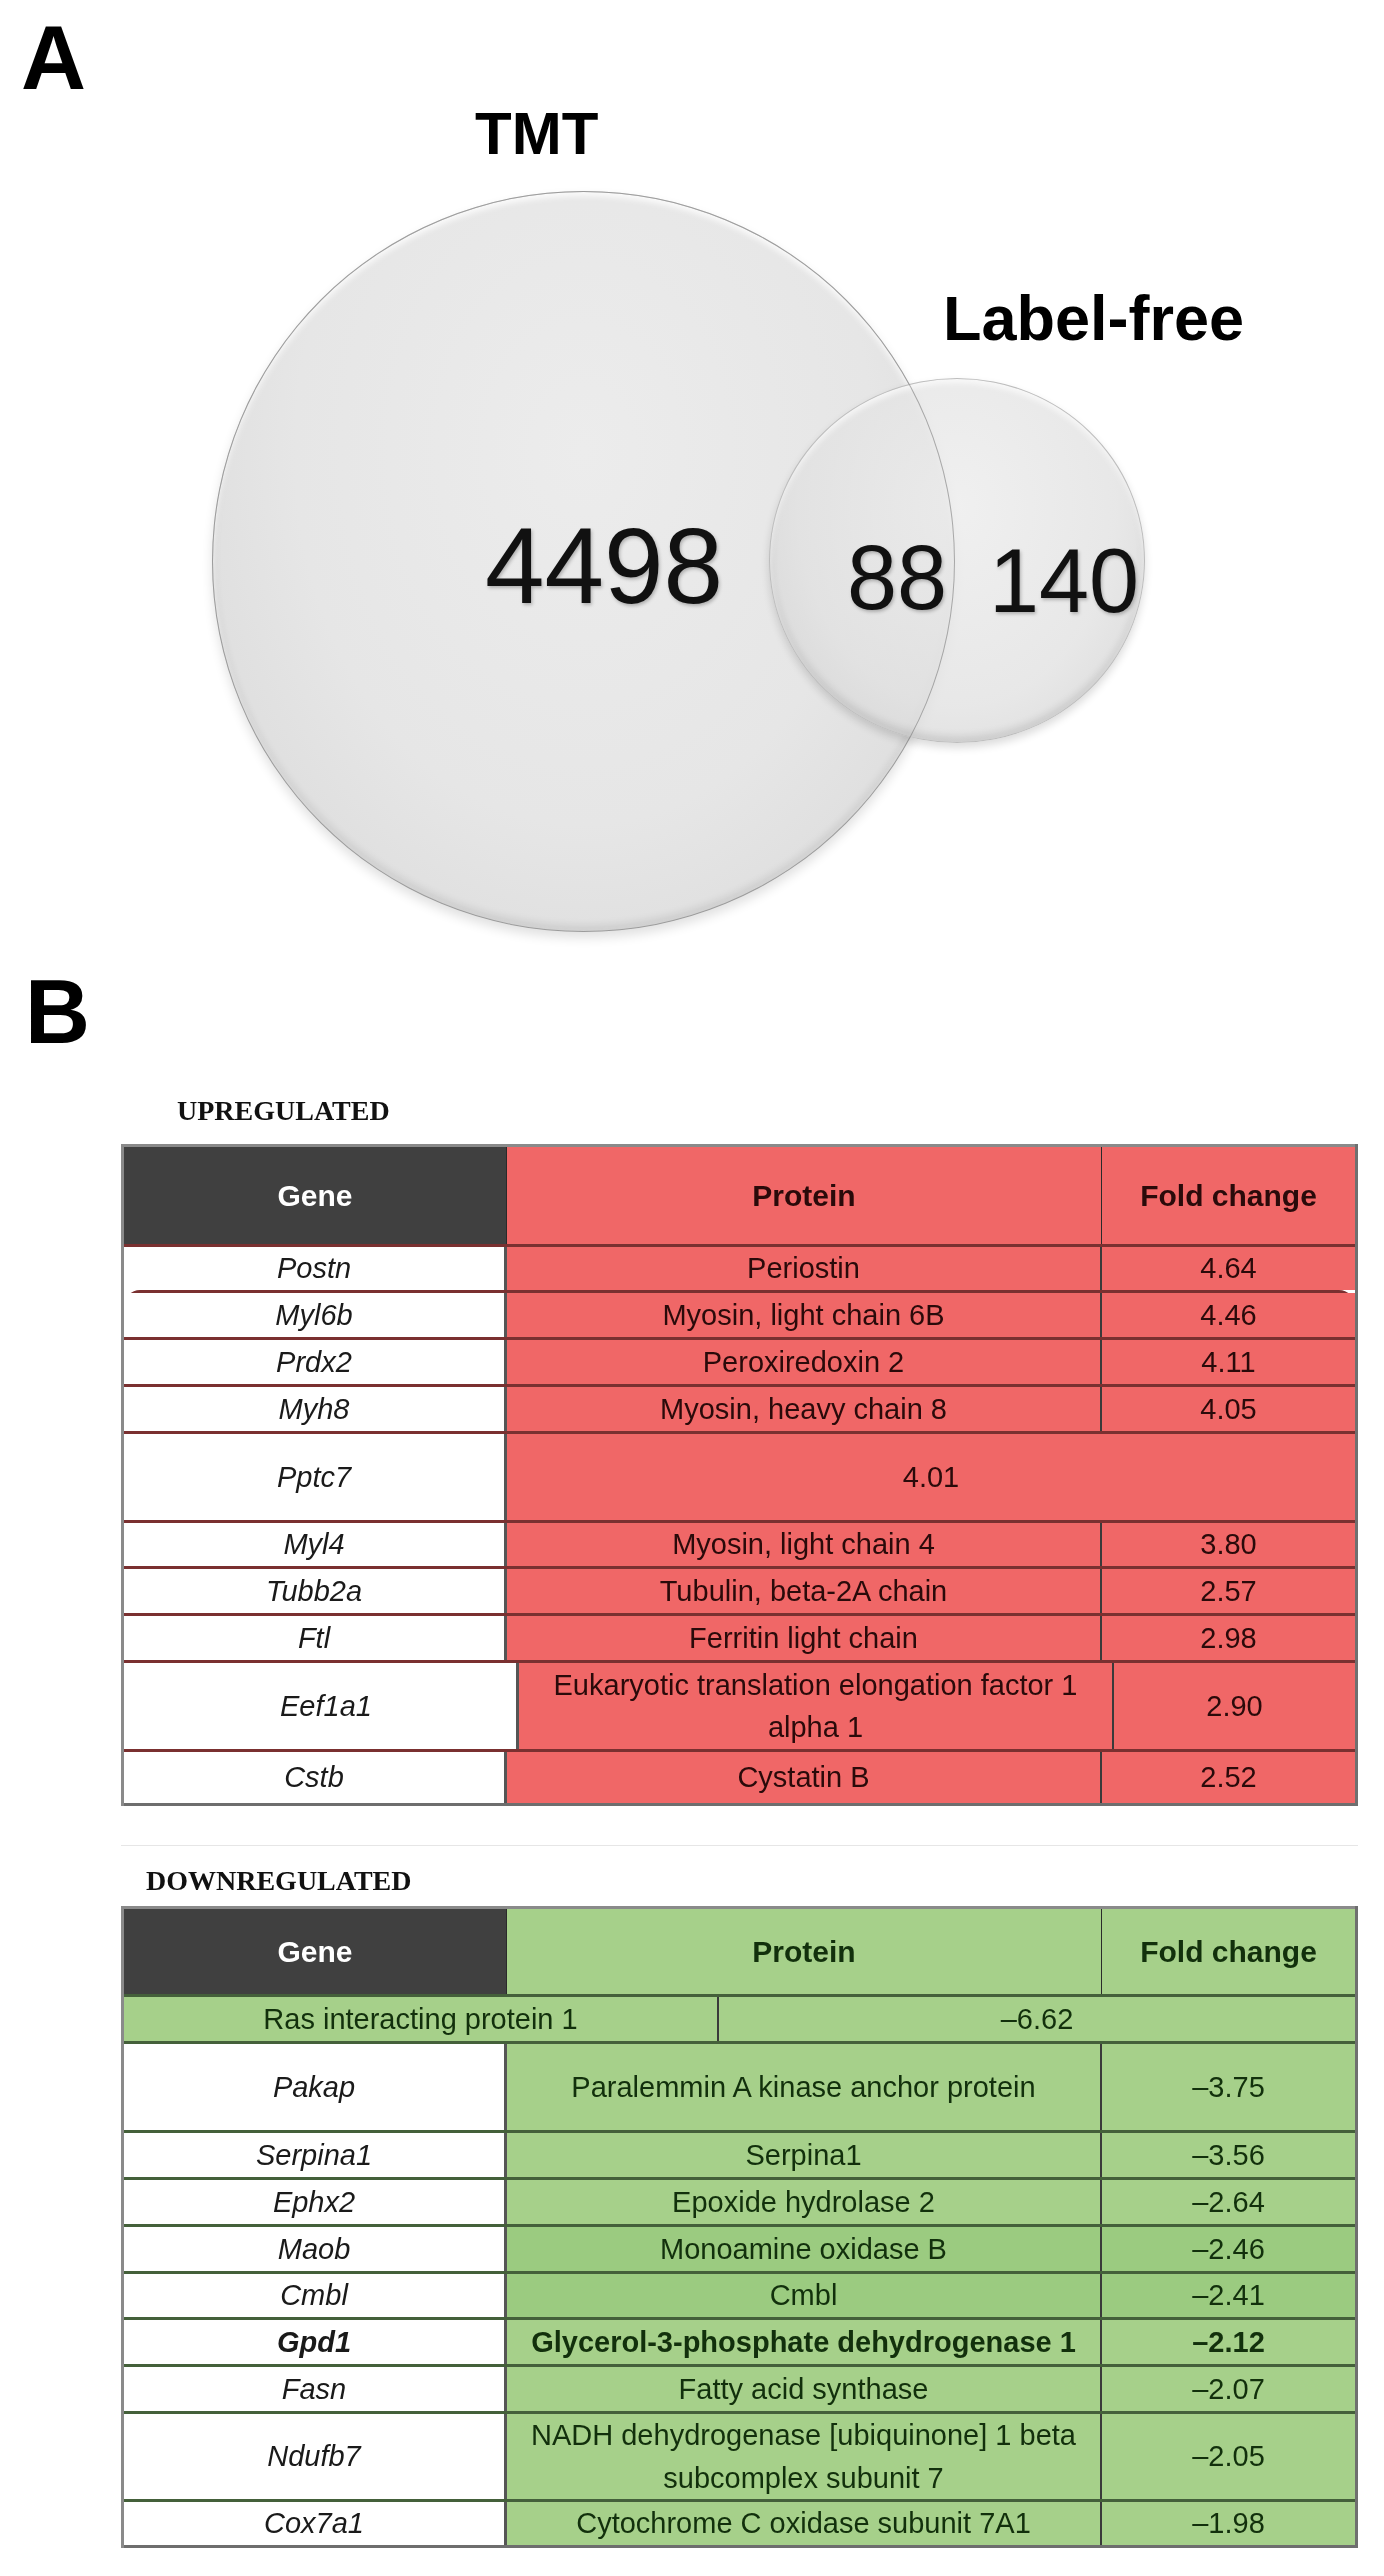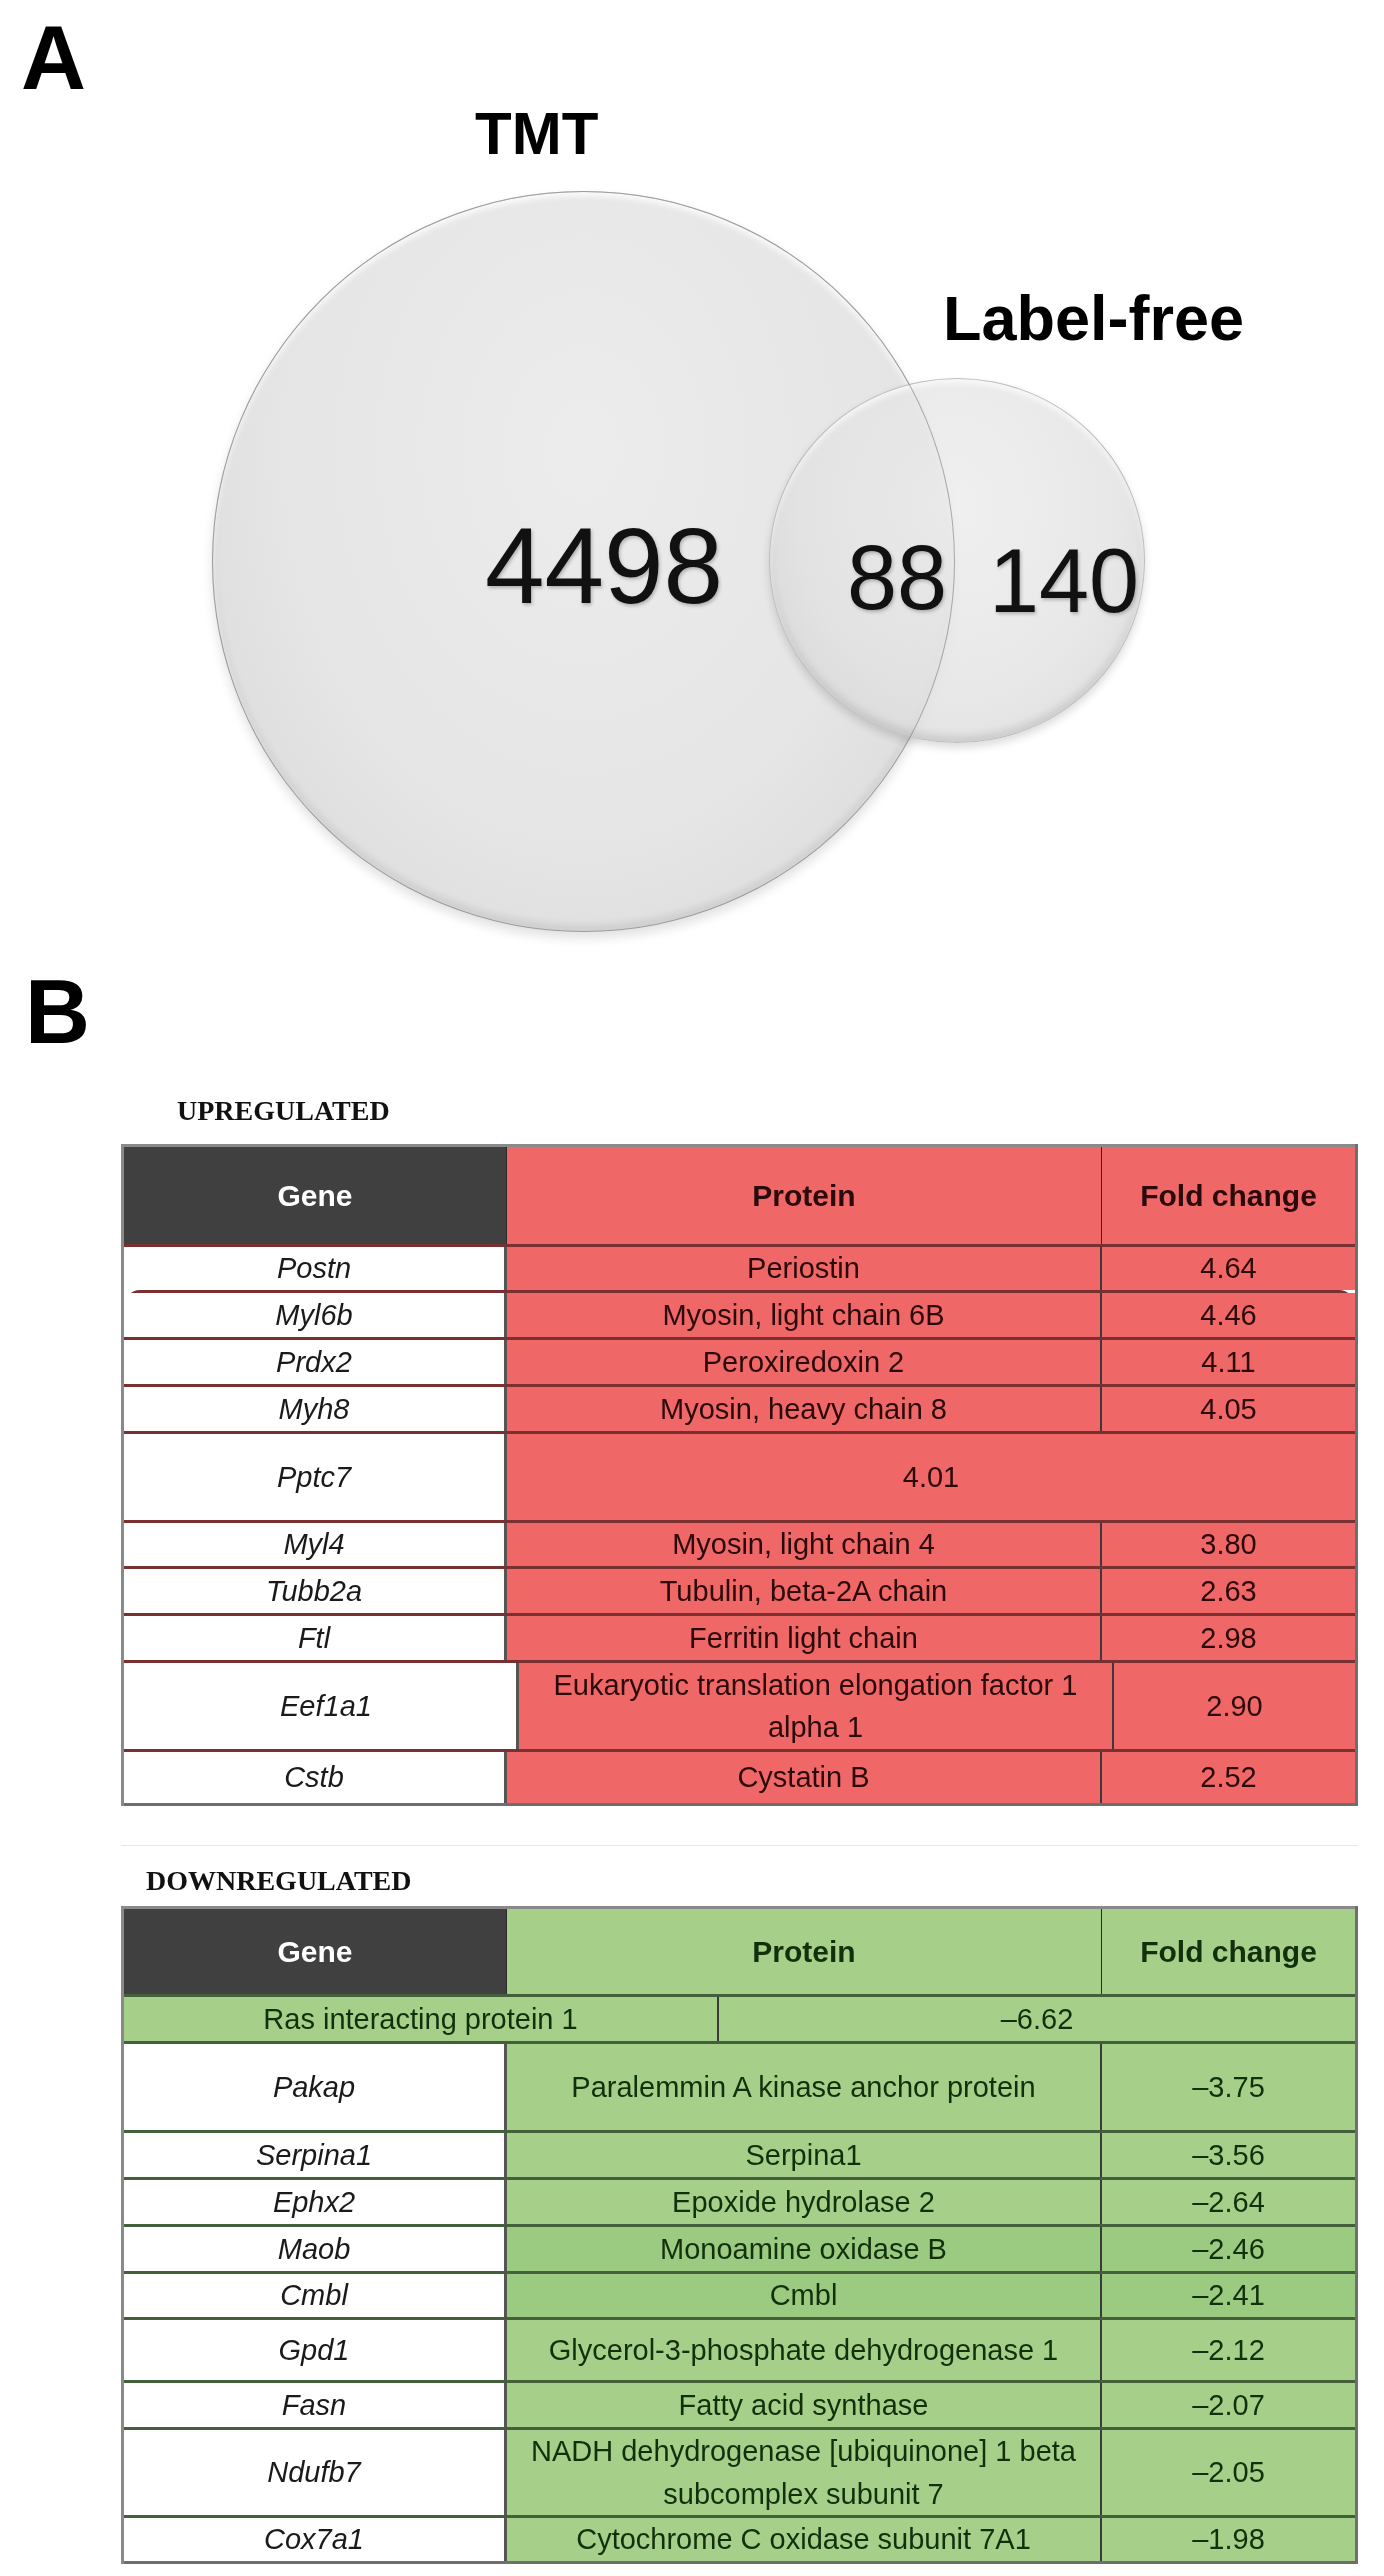--- a/index.html
+++ b/index.html
@@ -114,21 +114,21 @@
     <div class="cell c-fold">4.01</div>
   </div>
   <div class="row" style="height:46px;">
     <div class="cell c-gene">Myl4</div>
     <div class="cell c-prot">Myosin, light chain 4</div>
     <div class="cell c-fold">3.80</div>
   </div>
   <div class="row" style="height:47px;">
     <div class="cell c-gene">Tubb2a</div>
     <div class="cell c-prot">Tubulin, beta-2A chain</div>
-    <div class="cell c-fold">2.63</div>
+    <div class="cell c-fold">2.57</div>
   </div>
   <div class="row" style="height:47px;">
     <div class="cell c-gene">Ftl</div>
     <div class="cell c-prot">Ferritin light chain</div>
     <div class="cell c-fold">2.98</div>
   </div>
   <div class="row" style="height:89px;padding-left:12px;">
     <div class="cell c-gene">Eef1a1</div>
     <div class="cell c-prot" style="padding:0 2.4px;">Eukaryotic translation elongation factor 1 alpha 1</div>
     <div class="cell c-fold">2.90</div>
@@ -172,21 +172,21 @@
   <div class="row shade" style="height:47px;">
     <div class="cell c-gene">Maob</div>
     <div class="cell c-prot">Monoamine oxidase B</div>
     <div class="cell c-fold">–2.46</div>
   </div>
   <div class="row shade" style="height:46px;">
     <div class="cell c-gene">Cmbl</div>
     <div class="cell c-prot">Cmbl</div>
     <div class="cell c-fold">–2.41</div>
   </div>
-  <div class="row" style="height:63px;">
+  <div class="row" style="height:47px;font-weight:bold;">
     <div class="cell c-gene">Gpd1</div>
     <div class="cell c-prot">Glycerol-3-phosphate dehydrogenase 1</div>
     <div class="cell c-fold">–2.12</div>
   </div>
   <div class="row" style="height:47px;">
     <div class="cell c-gene">Fasn</div>
     <div class="cell c-prot">Fatty acid synthase</div>
     <div class="cell c-fold">–2.07</div>
   </div>
   <div class="row" style="height:88px;">

